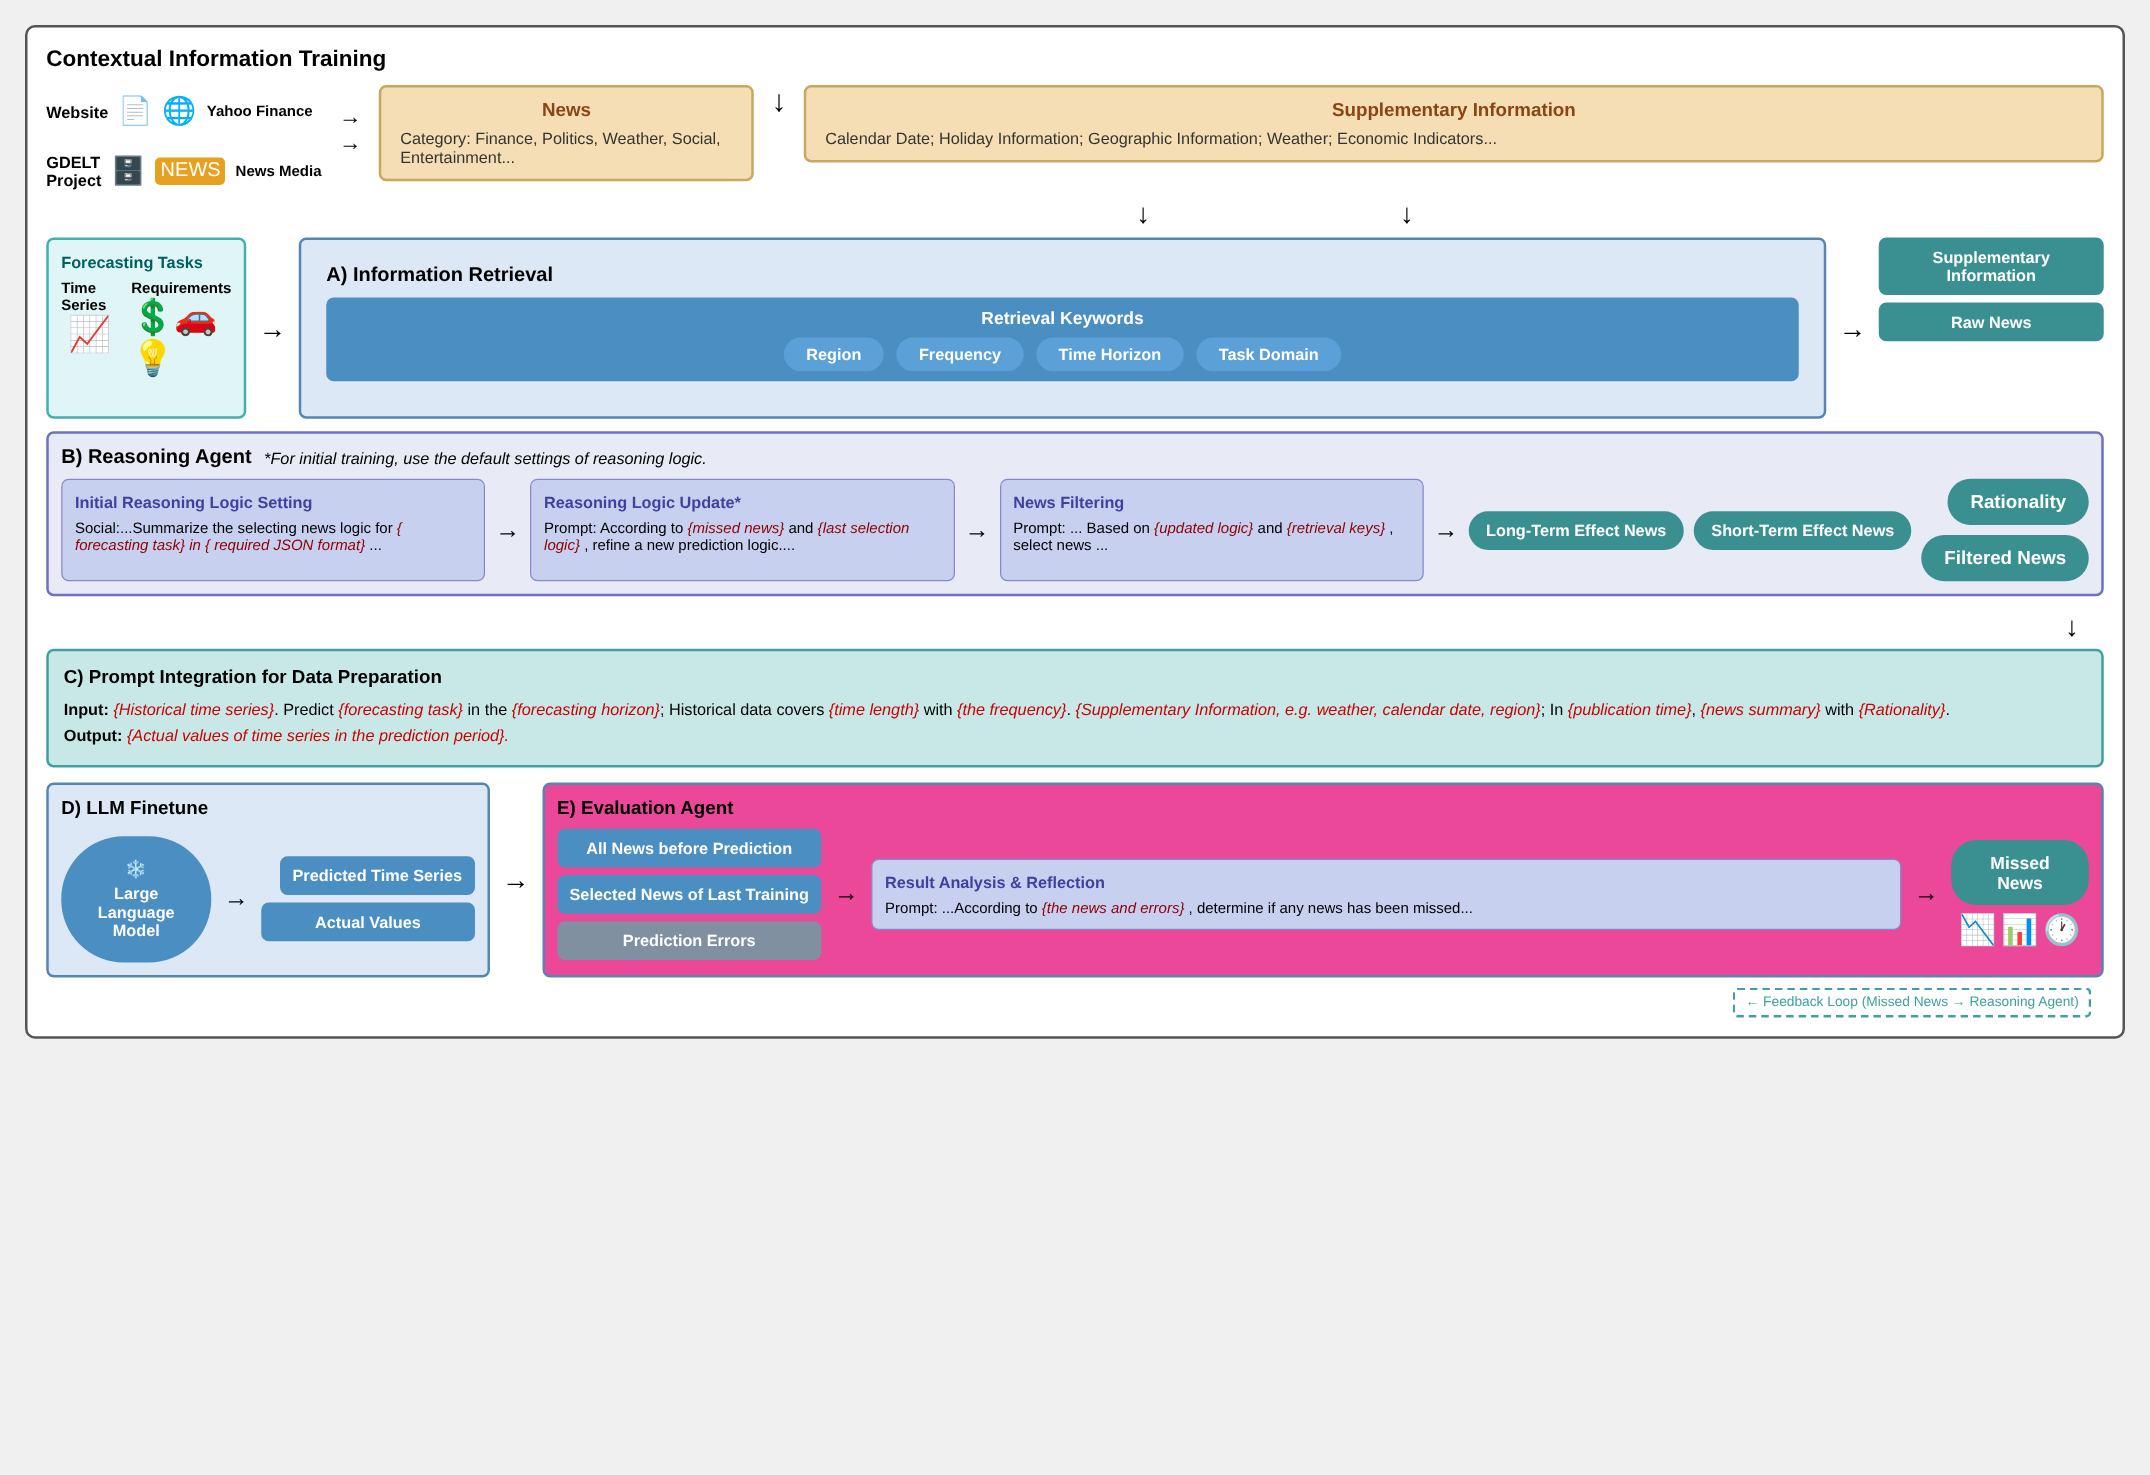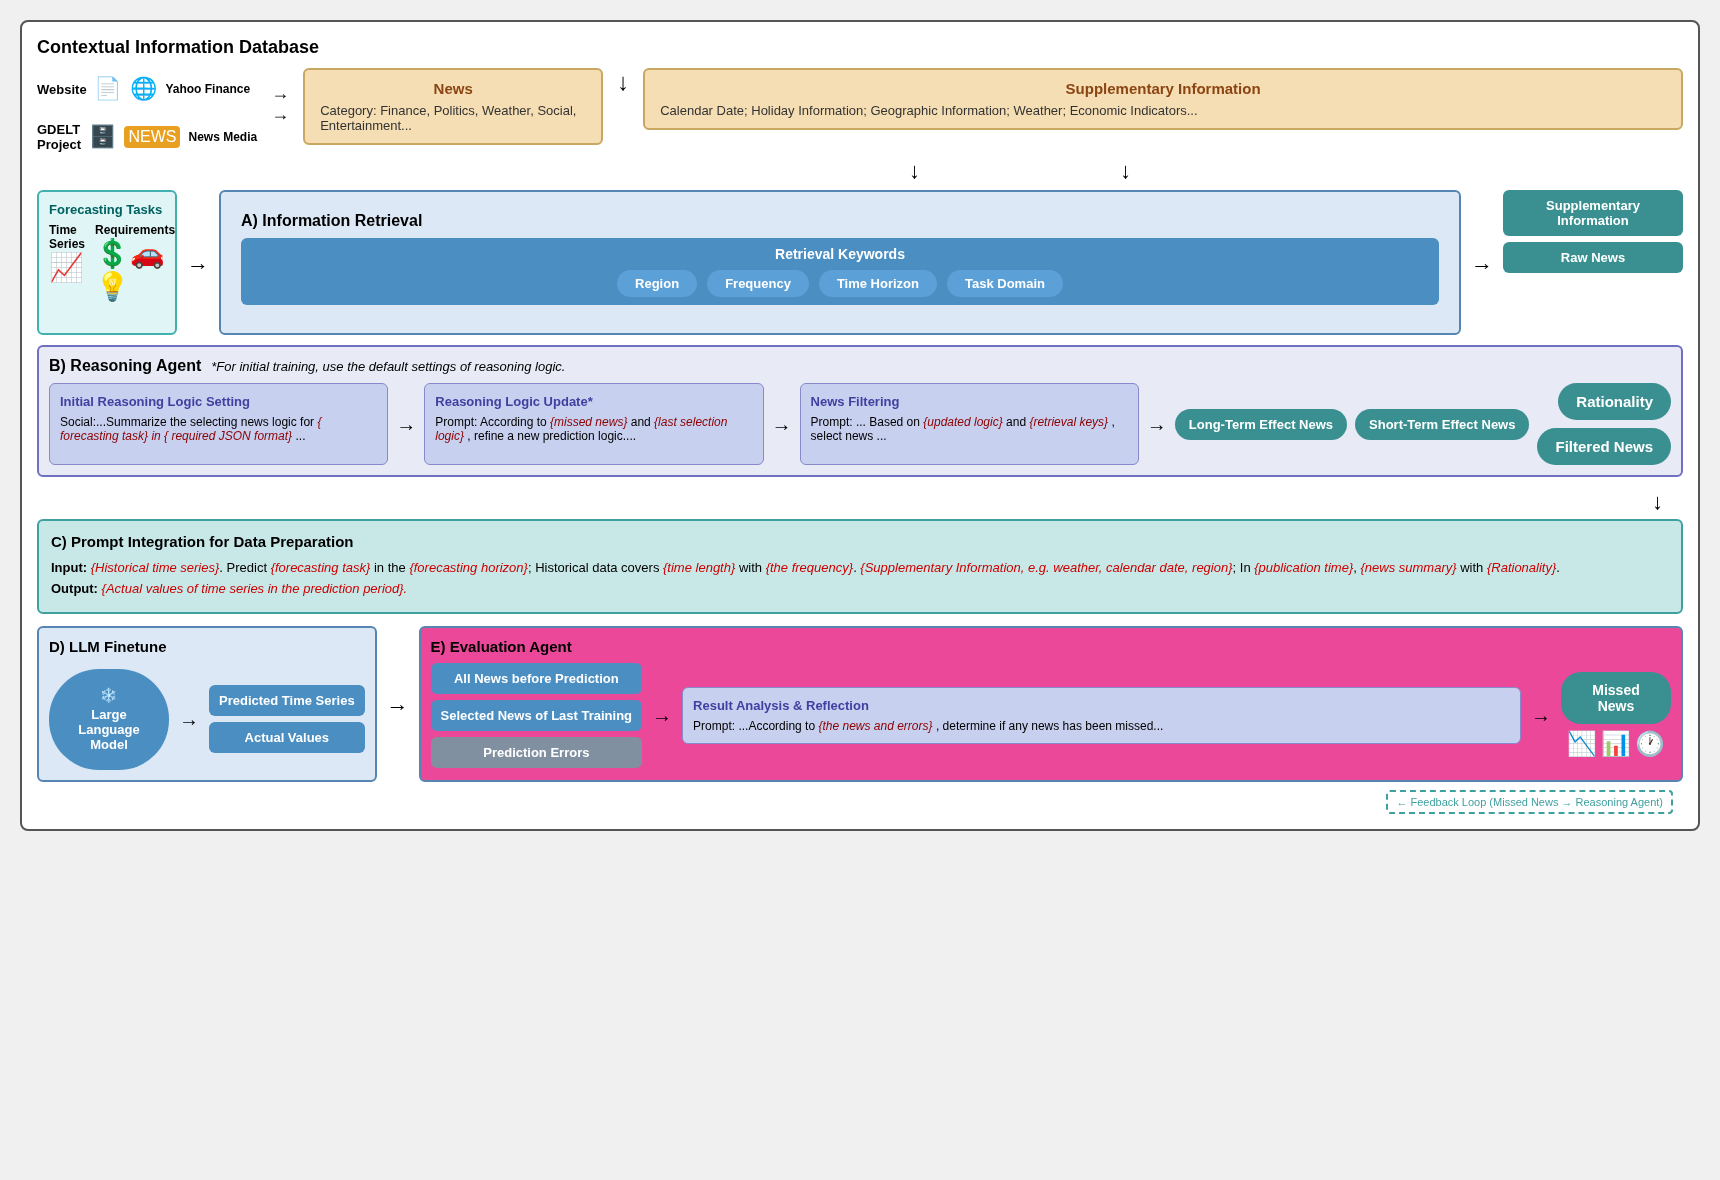--- a/index.html
+++ b/index.html
@@ -51,21 +51,21 @@
     }
     .supp-box-content {
       font-size: 13px;
       color: #333;
     }
     .forecasting-tasks-box {
       background: #e0f5f5;
       border: 2px solid #40b0b0;
       border-radius: 6px;
       padding: 10px;
-      width: 140px;
+      width: 160px;
       min-height: 140px;
     }
     .forecasting-tasks-title {
       color: #006060;
       font-weight: bold;
       font-size: 13px;
       margin-bottom: 6px;
     }
     .info-retrieval-main {
       flex: 1;
@@ -232,20 +232,21 @@
       gap: 4px;
     }
     .d-output-btn {
       background: #4a8ec2;
       border-radius: 6px;
       color: white;
       font-weight: bold;
       font-size: 13px;
       padding: 8px 10px;
       text-align: center;
+      margin-left: 15px;
     }
     .d-output-actual {
       background: #4a8ec2;
       border-radius: 6px;
       color: white;
       font-weight: bold;
       font-size: 13px;
       padding: 8px 10px;
       text-align: center;
     }
@@ -348,21 +349,21 @@
       flex-direction: column;
       gap: 6px;
     }
   </style>
 </head>
 <body>
 
 <div class="main-container">
 
   <div>
-    <div class="top-db-header">Contextual Information Database</div>
+    <div class="top-db-header">Contextual Information Training</div>
     <div class="top-db-row">
 
       <div class="sources-col">
         <div class="source-pair">
           <span style="font-weight:bold;font-size:13px;">Website</span>
           <span style="font-size:22px;">📄</span>
           <span style="font-size:22px;">🌐</span>
           <div style="display:flex;flex-direction:column;font-size:12px;font-weight:bold;">
             <span>Yahoo Finance</span>
           </div>

